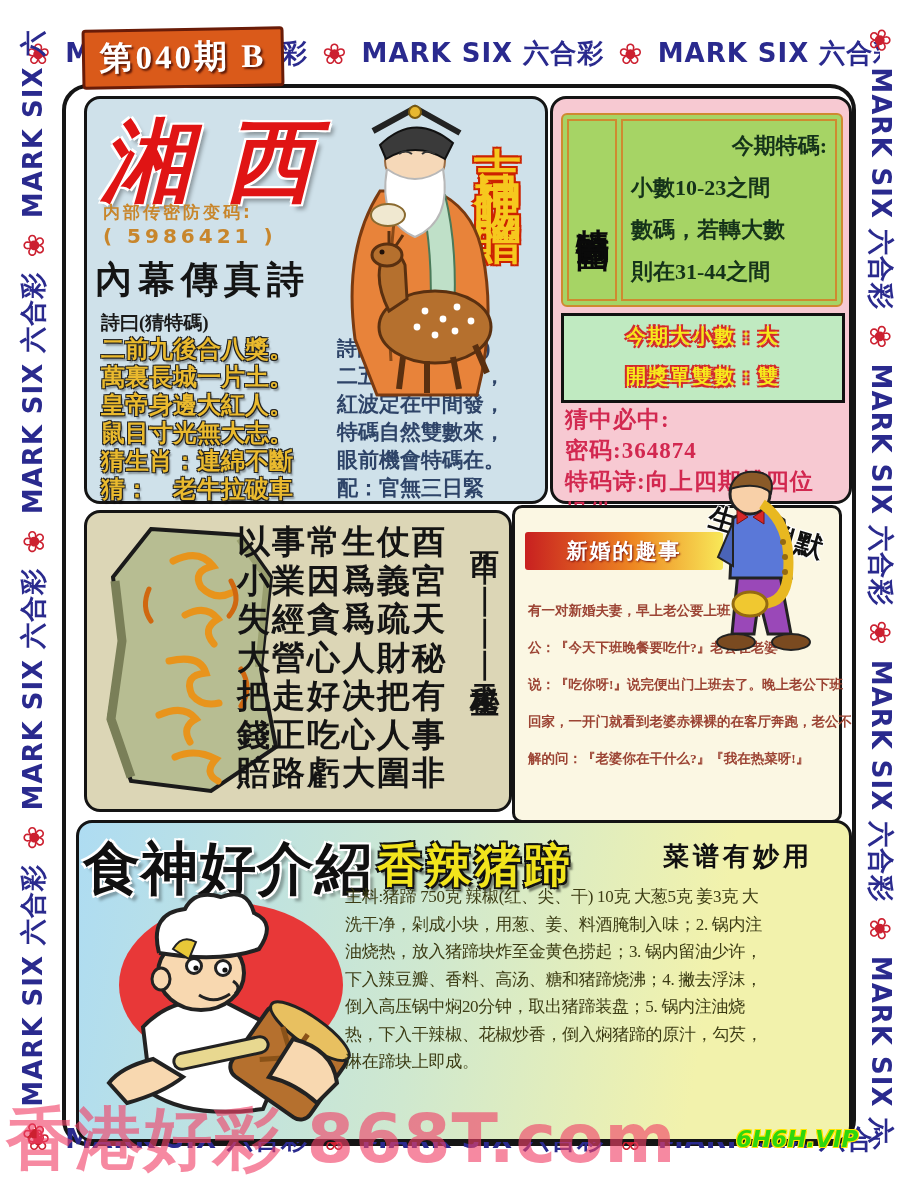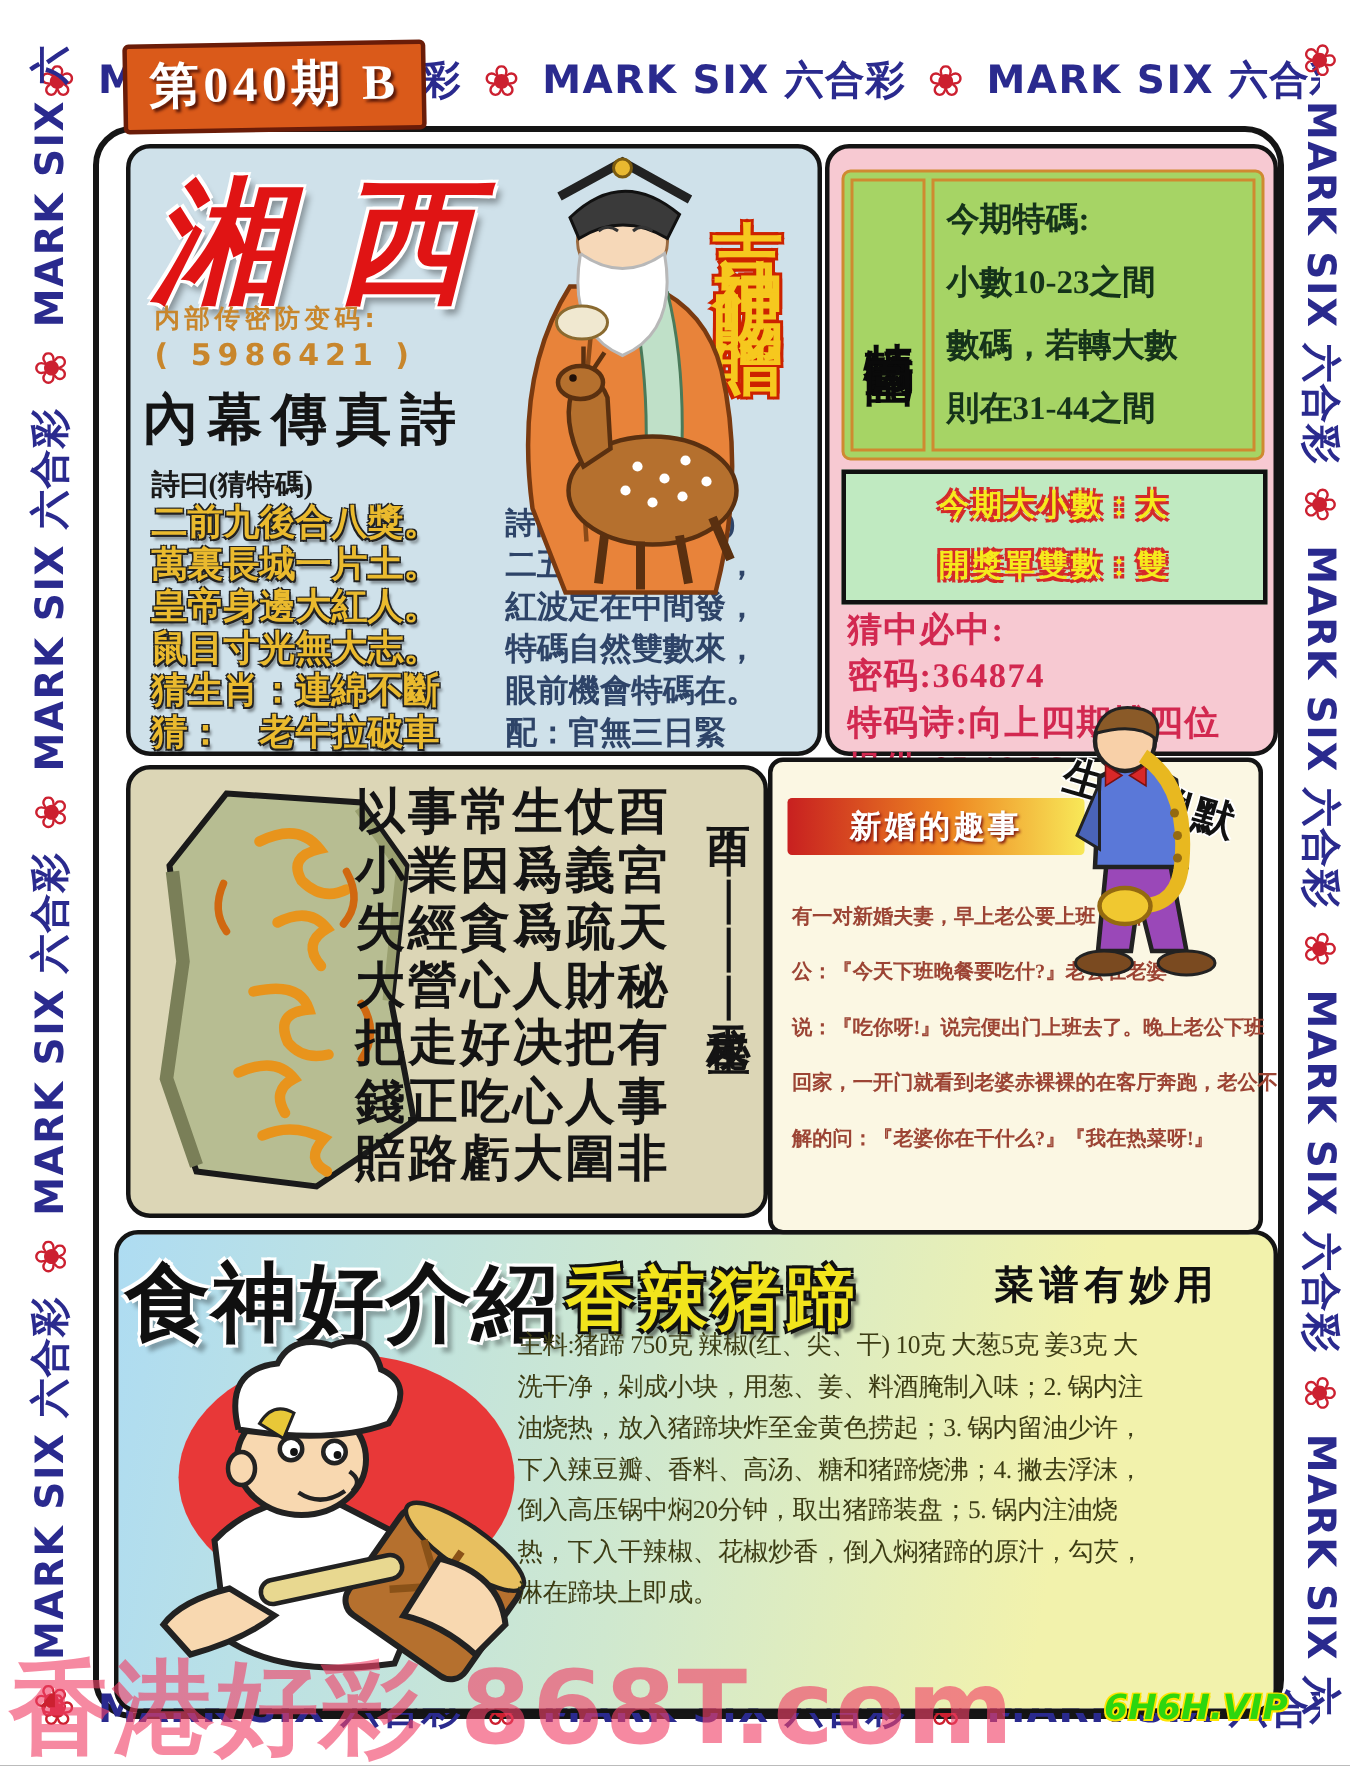--- a/index.html
+++ b/index.html
@@ -46,21 +46,21 @@
   .god-svg{position:absolute;left:198px;top:0px;z-index:1;}
 
   
   .box2{left:550px;top:96px;width:296px;height:402px;background:#f7c9d2;}
   .green-panel{position:absolute;left:8px;top:14px;width:278px;height:190px;background:#a6d465;
                border:2px solid #cf8a30;border-radius:6px;display:flex;}
   .gp-side{margin:4px;width:46px;border:2px solid #cf8a30;display:flex;align-items:center;justify-content:center;}
   .gp-side span{writing-mode:vertical-rl;font-size:33px;font-weight:900;color:#0a0a0a;letter-spacing:4px;}
   .gp-body{flex:1;margin:4px 4px 4px 0;border:2px solid #cf8a30;padding:4px 8px;}
   .gp-line{font-family:"Liberation Serif",serif;font-size:22px;font-weight:bold;color:#15331a;line-height:42px;white-space:nowrap;}
-  .gp-line.first{text-align:left;}
+  .gp-line.first{text-align:right;}
   .mint-box{position:absolute;left:8px;top:214px;width:278px;height:84px;background:#c0eac1;
             border:3px solid #111;text-align:center;}
   .mint-line{font-size:20px;font-weight:900;color:#f6ea1c;letter-spacing:2px;line-height:40px;white-space:nowrap;
              text-shadow:2px 2px 0 #d42a2a,-2px -2px 0 #d42a2a,2px -2px 0 #d42a2a,-2px 2px 0 #d42a2a;}
   .hints{position:absolute;left:12px;top:305px;}
   .hint-line{font-family:"Liberation Serif",serif;font-size:23px;font-weight:900;color:#d22850;line-height:31px;white-space:nowrap;letter-spacing:1px;}
 
   
   .box3{left:84px;top:510px;width:422px;height:296px;background:#dcd6b6;}
   .grid-lines{position:absolute;left:150px;top:10px;font-size:33px;font-weight:900;color:#141414;

